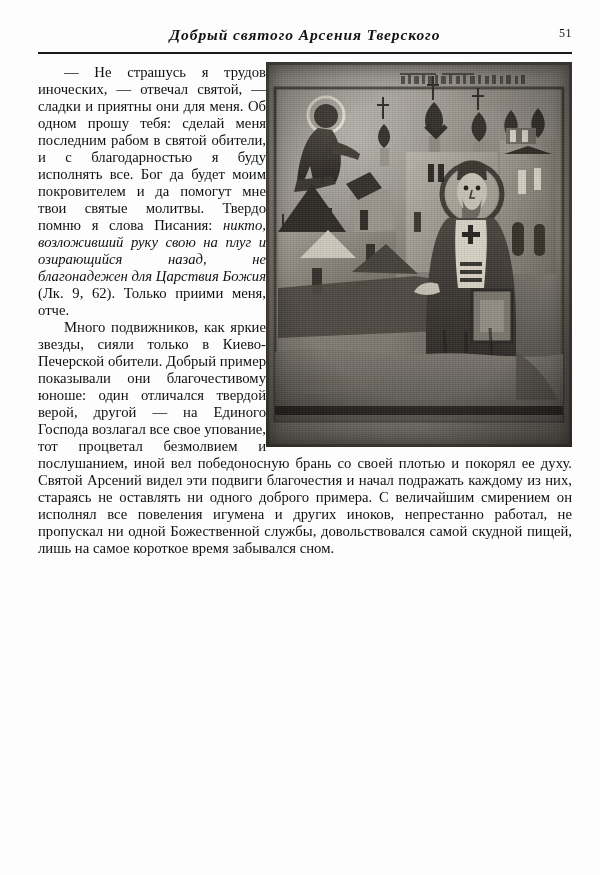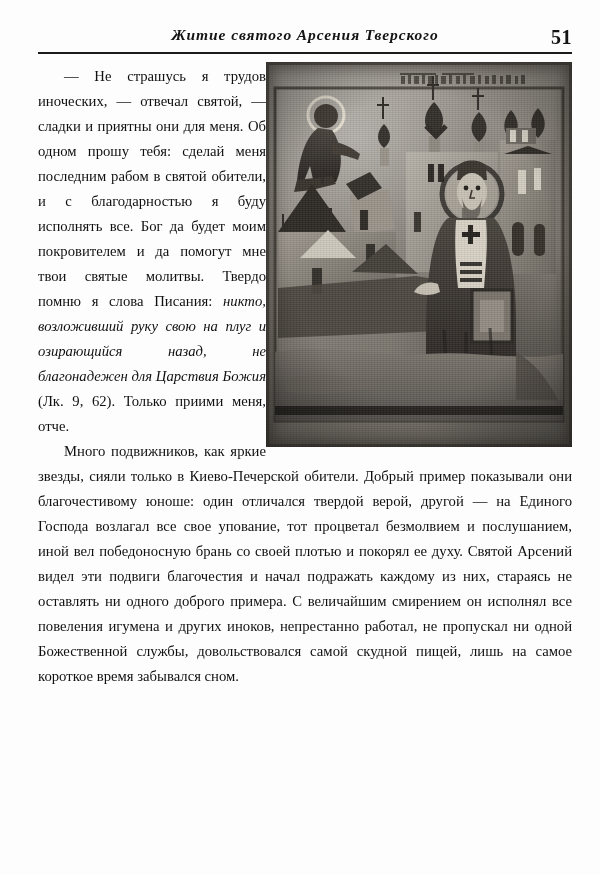--- a/index.html
+++ b/index.html
@@ -41,43 +41,43 @@
     font-weight: 700;
     font-size: 15.5px;
     letter-spacing: 0.9px;
     color: #141414;
     white-space: nowrap;
   }
   .header-folio {
     position: absolute;
     right: 0;
     top: 0;
-    font-size: 20px;
-    font-weight: 700;
+    font-size: 12px;
+    font-weight: 400;
     color: #141414;
     letter-spacing: 0.5px;
     text-align: right;
   }
   .header-rule {
     position: absolute;
     left: 38px;
     top: 52px;
     width: 534px;
     height: 2px;
     background: #1a1a1a;
   }
 
   
   .body-text {
     position: absolute;
     left: 38px;
     top: 64px;
     width: 534px;
     font-size: 14.7px;
-    line-height: 25px;
+    line-height: 17px;
     text-align: justify;
     color: #101010;
     hyphens: manual;
   }
   .body-text p {
     margin: 0;
     text-indent: 26px;
     text-align: justify;
   }
   .quote {
@@ -135,21 +135,21 @@
     background: radial-gradient(ellipse 78% 72% at 50% 48%, rgba(0,0,0,0) 55%, rgba(0,0,0,0.42) 100%);
     pointer-events: none;
   }
 </style>
 </head>
 <body>
 
 <div class="page">
 
   <div class="header">
-    <div class="header-title">Житие святого Арсения Тверского</div>
+    <div class="header-title">Добрый святого Арсения Тверского</div>
     <div class="header-folio">51</div>
   </div>
   <div class="header-rule"></div>
 
   <div class="body-text">
 
     <div class="plate">
       <div class="plate-ground"></div>
       <svg class="plate-svg" viewBox="0 0 306 385" preserveAspectRatio="none">
         <defs>

